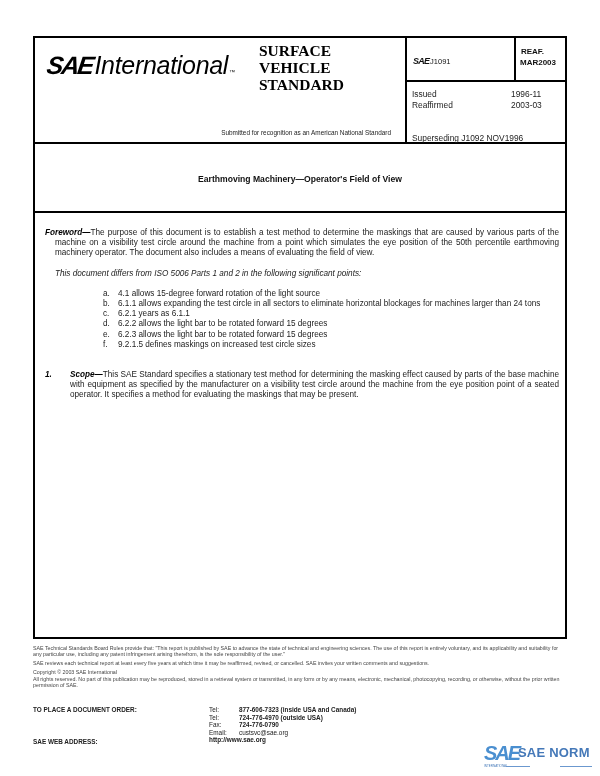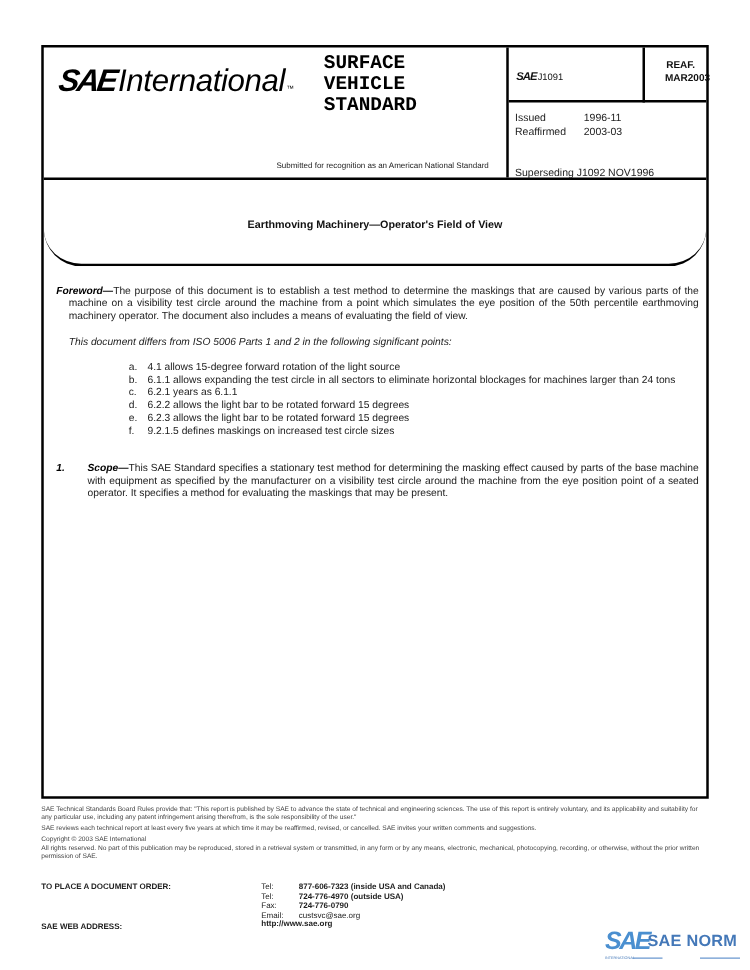--- a/index.html
+++ b/index.html
@@ -9,36 +9,36 @@
   .frame { position: absolute; left: 33px; top: 36px; width: 534px; height: 603px; border: 2px solid #000; }
   .header { position: absolute; left: 0; top: 0; width: 530px; height: 106px; border-bottom: 2px solid #000; }
   .hdr-left { position: absolute; left: 0; top: 0; width: 372px; height: 104px; border-right: 2px solid #000; }
   .hdr-right { position: absolute; left: 372px; top: 0; width: 158px; height: 104px; }
 
   .logo { position: absolute; left: 12px; top: 13px; height: 30px; display: flex; align-items: baseline; white-space: nowrap; }
   .logo-sae { font-family: "Liberation Sans", sans-serif; font-weight: bold; font-style: italic; font-size: 25px; letter-spacing: -2px; color: #000; transform: skewX(-8deg); }
   .logo-intl { font-family: "Liberation Sans", sans-serif; font-style: italic; font-size: 25px; color: #000; margin-left: 2px; letter-spacing: -0.3px; }
   .logo-tm { font-size: 6px; vertical-align: super; margin-left: 1px; }
 
-  .std-title { position: absolute; left: 224px; top: 4px; font-family: Liberation Mono, monospace; font-weight: bold; font-size: 15.5px; line-height: 17px; color: #000; }
+  .std-title { position: absolute; left: 224px; top: 4px; font-family: Liberation Serif, serif; font-weight: bold; font-size: 15.5px; line-height: 17px; color: #000; }
 
   .submitted { position: absolute; right: 14px; top: 91px; font-size: 6.4px; color: #222; }
 
   .docnum-box { position: absolute; left: 0; top: 0; width: 109px; height: 44px; border-right: 2px solid #000; border-bottom: 2px solid #000; }
   .docnum { position: absolute; left: 6px; top: 18px; display: flex; align-items: baseline; }
   .docnum-sae { font-weight: bold; font-style: italic; font-size: 9px; letter-spacing: -0.8px; }
   .docnum-val { font-size: 7.5px; margin-left: 1px; }
   .reaf-box { position: absolute; left: 109px; top: 0; width: 49px; height: 44px; border-bottom: 2px solid #000; }
-  .reaf { position: absolute; left: 16px; top: 8px; width: 25px; text-align: center; font-weight: bold; font-size: 8px; line-height: 11px; }
+  .reaf { position: absolute; left: 4px; top: 8px; width: 25px; text-align: center; font-weight: bold; font-size: 8px; line-height: 11px; }
   .dates { position: absolute; left: 5px; top: 51px; font-size: 8.4px; line-height: 10.5px; color: #222; }
-  .dates .row { display: flex; }
+  .dates .row { display: flex; gap: 44px; }
   .dates .lbl { width: 55px; }
   .superseding { position: absolute; left: 5px; top: 95px; font-size: 8.4px; color: #222; white-space: nowrap; }
 
-  .titlebox { position: absolute; left: 0; top: 106px; width: 530px; height: 69px; border-bottom: 2px solid #000; border-radius: 30px; }
+  .titlebox { position: absolute; left: 0; top: 106px; width: 530px; height: 69px; border-bottom: 2px solid #000; }
   .doc-title { position: absolute; left: 0; width: 100%; top: 30px; text-align: center; font-weight: bold; font-size: 8.6px; color: #111; }
 
   .body { position: absolute; left: 10px; top: 190px; width: 514px; font-size: 8.2px; line-height: 10.2px; color: #222; }
   .para { text-align: justify; }
   .para .lead { font-weight: bold; font-style: italic; color: #000; }
   .indent-block { padding-left: 10px; font-style: italic; }
   .hang { padding-left: 10px; text-indent: -10px; }
   .list { margin-top: 10px; padding-left: 73px; }
   .list li { list-style: none; display: flex; }
   .list .mark { width: 15px; flex: none; margin-left: -15px; }

